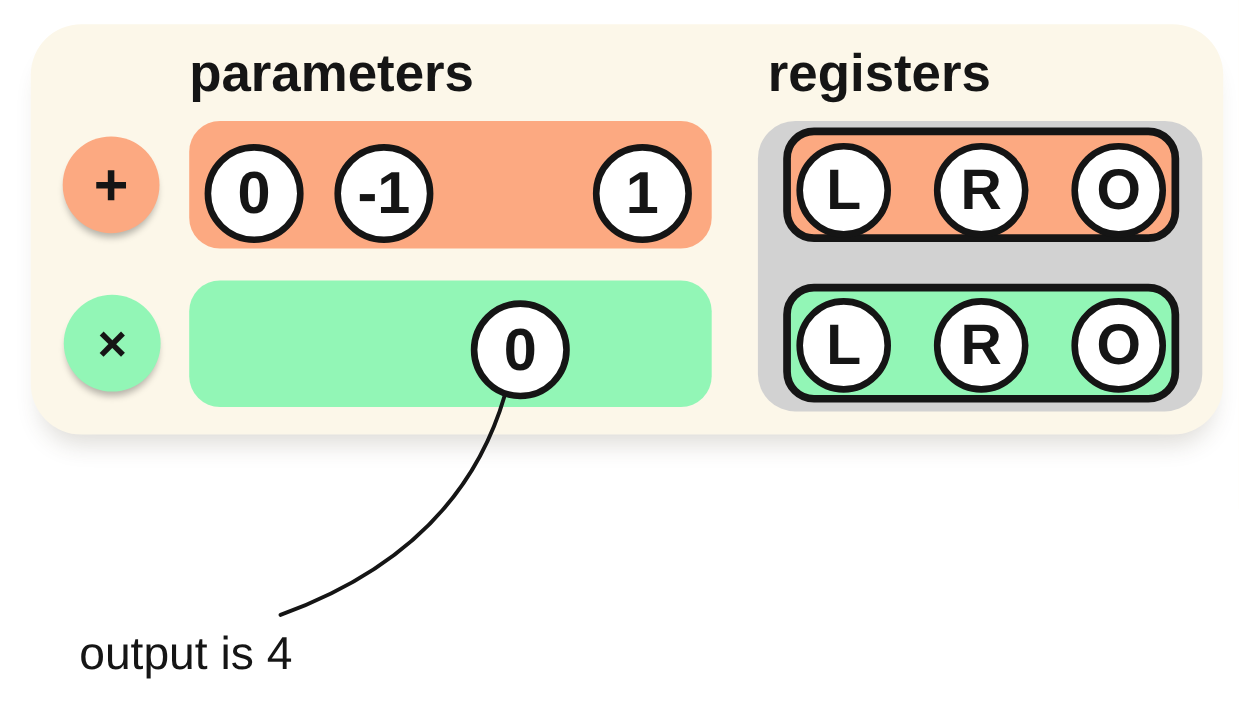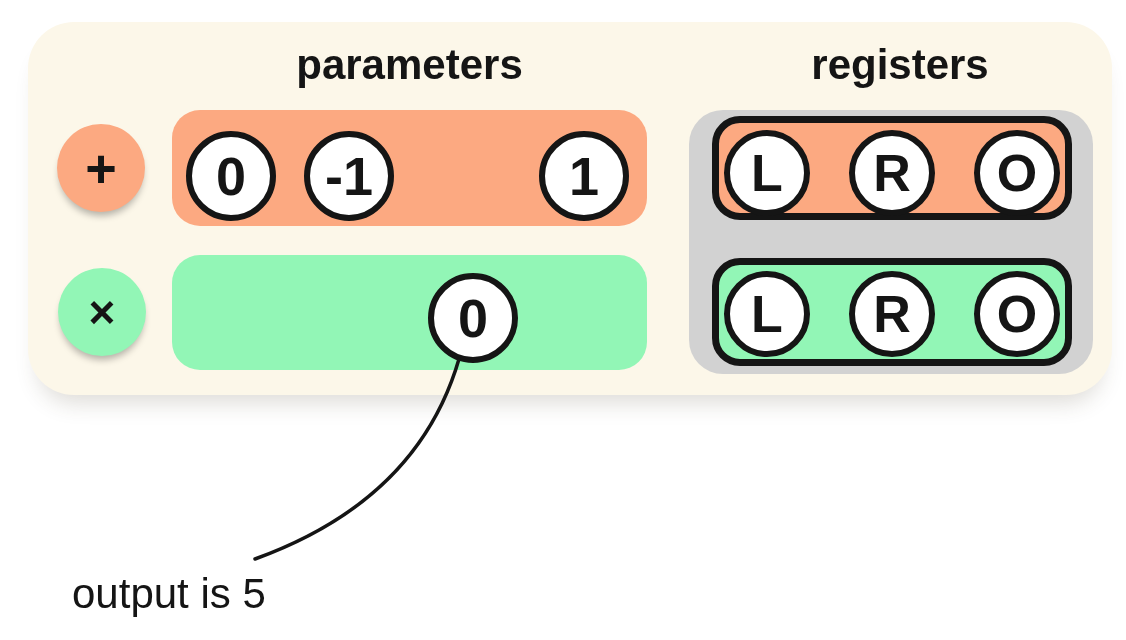--- a/index.html
+++ b/index.html
@@ -28,24 +28,23 @@
     position:absolute;
     left:28px; top:22px;
     width:1084px; height:373px;
     background:var(--panel);
     border-radius:46px;
     box-shadow:0 18px 22px -10px rgba(70,60,40,0.18);
   }
   .heading{
     position:absolute;
     top:44px;
-    font-size:42px;
+    font-size:48px;
     font-weight:700;
     line-height:1;
-    text-align:center;
     color:var(--ink);
   }
   .heading-params{ left:172px; width:475px; }
   .heading-regs{ left:698px; width:404px; }
 
   .op-badge{
     position:absolute;
     width:88px; height:88px;
     border-radius:50%;
     display:flex; align-items:center; justify-content:center;
@@ -173,15 +172,15 @@
   <div class="reg-box reg-box-multiply">
     <div class="reg-token">L</div>
     <div class="reg-token">R</div>
     <div class="reg-token">O</div>
   </div>
 
   <svg class="curve" viewBox="0 0 1126 640">
     <path d="M 459 359 Q 418 500 255 559" fill="none" stroke="#151515" stroke-width="3.5" stroke-linecap="round"></path>
   </svg>
 
-  <div class="annotation">output is 5</div>
+  <div class="annotation">output is 4</div>
 
 </div>
 
 </body></html>

